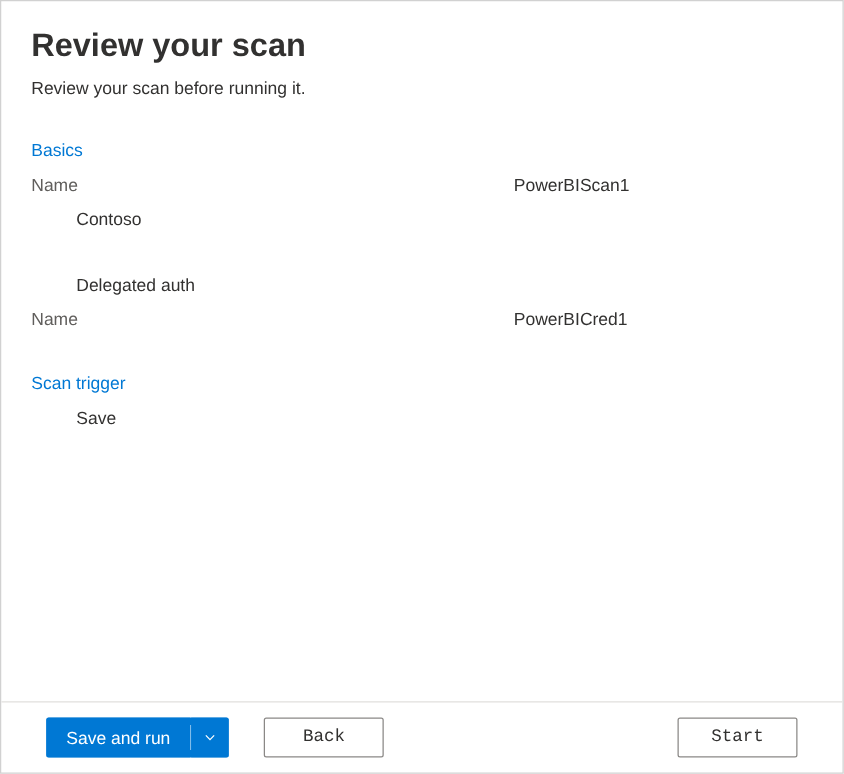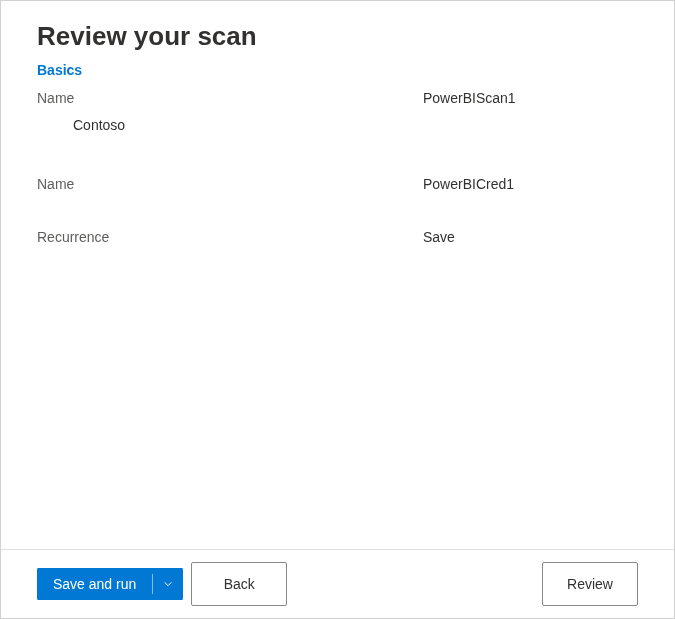--- a/index.html
+++ b/index.html
@@ -12,40 +12,40 @@
       background: #fff;
       color: #323130;
       width: 675px;
       height: 619px;
       border: 1px solid #d1d1d1;
       display: flex;
       flex-direction: column;
     }
     .content {
       flex: 1;
-      padding: 20px 36px 0 36px;
+      padding: 20px 36px 0 24px;
       overflow: auto;
     }
     .page-title {
       font-size: 26px;
       font-weight: 600;
       color: #323130;
       margin-bottom: 10px;
     }
     .page-subtitle {
       font-size: 14px;
       color: #323130;
       margin-bottom: 34px;
     }
     .section {
       margin-bottom: 32px;
     }
     .section-header {
       font-size: 14px;
-      font-weight: 700;
+      font-weight: 400;
       color: #0078d4;
       margin-bottom: 10px;
     }
     .kv-row {
       display: flex;
       font-size: 14px;
       line-height: 1.5;
       margin-bottom: 6px;
       align-items: center;
     }
@@ -57,23 +57,23 @@
       color: #323130;
       margin-left: 36px;
     }
     .footer {
       border-top: 1px solid #e1dfdd;
       padding: 12px 36px;
       display: flex;
       align-items: center;
     }
     .btn {
-      font-family: Liberation Sans, sans-serif;
+      font-family: Liberation Mono, monospace;
       font-size: 14px;
-      height: 44px;
+      height: 32px;
       padding: 0 16px;
       border-radius: 2px;
       cursor: pointer;
       display: inline-flex;
       align-items: center;
       justify-content: center;
       border: 1px solid #8a8886;
       background: #fff;
       color: #323130;
       min-width: 96px;
@@ -118,66 +118,68 @@
     }
     .chevron-down {
       width: 10px;
       height: 10px;
     }
     .spacer {
       flex: 1;
     }
     .footer-left {
       display: flex;
-      gap: 8px;
+      gap: 28px;
       align-items: center;
     }
   </style>
 </head>
 <body>
 
 <div class="content">
   <h1 class="page-title">Review your scan</h1>
+  <div class="page-subtitle">Review your scan before running it.</div>
 
   <div class="section">
     <div class="section-header">Basics</div>
     <div class="kv-row">
       <div class="kv-key">Name</div>
       <div class="kv-val">PowerBIScan1</div>
     </div>
     <div class="kv-row">
       <div class="kv-val">Contoso</div>
     </div>
   </div>
 
   <div class="section">
     <div class="kv-row">
+      <div class="kv-val">Delegated auth</div>
     </div>
     <div class="kv-row">
       <div class="kv-key">Name</div>
       <div class="kv-val">PowerBICred1</div>
     </div>
   </div>
 
   <div class="section">
+    <div class="section-header">Scan trigger</div>
     <div class="kv-row">
-      <div class="kv-key">Recurrence</div>
       <div class="kv-val">Save</div>
     </div>
   </div>
 </div>
 
 <div class="footer">
   <div class="footer-left">
     <div class="btn-primary-split">
       <button class="btn-primary-main">Save and run</button>
       <div class="btn-primary-divider"></div>
       <button class="btn-primary-dropdown">
         <svg class="chevron-down" viewBox="0 0 12 12" fill="none">
           <path d="M2 4 L6 8 L10 4" stroke="white" stroke-width="1.2" fill="none"></path>
         </svg>
       </button>
     </div>
     <button class="btn">Back</button>
   </div>
   <div class="spacer"></div>
-  <button class="btn">Review</button>
+  <button class="btn">Start</button>
 </div>
 
 </body></html>

